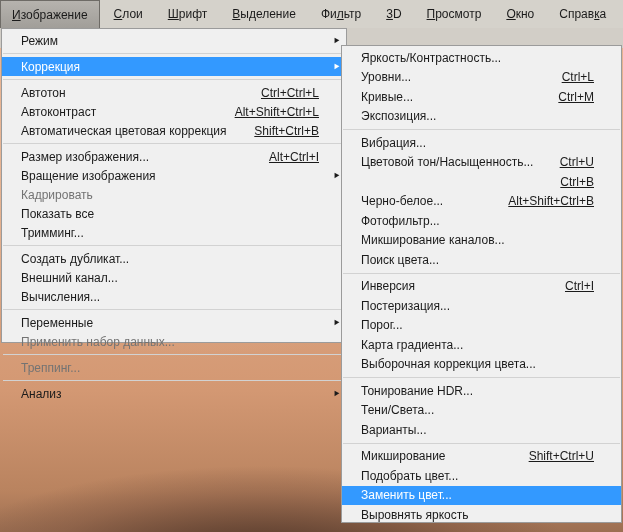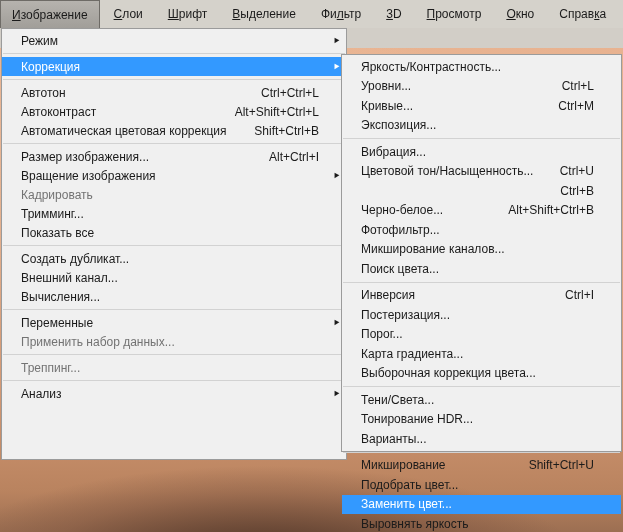--- a/index.html
+++ b/index.html
@@ -33,28 +33,28 @@
   .mb-item .u{text-decoration:underline;}
   .mb-item.pressed{
     background:linear-gradient(180deg,#b6b3ae 0%,#a19e99 100%);
     border:1px solid #6e6b66;border-bottom:none;
   }
   
   .menu{
     position:absolute;background:#f0f0f0;border:1px solid #9b9b9b;
     padding:2px 0;box-sizing:border-box;
   }
-  .left-menu{left:1px;top:28px;width:346px;height:432px;z-index:50;}
-  .submenu{left:341px;top:54px;width:281px;height:398px;z-index:60;}
+  .left-menu{left:1px;top:28px;width:346px;height:315px;z-index:50;}
+  .submenu{left:341px;top:45px;width:281px;height:478px;z-index:60;}
   .menu-row{
     display:flex;align-items:center;height:19px;
     padding:0 5px 0 19px;white-space:nowrap;cursor:default;
   }
   .submenu .menu-row{height:19.5px;}
-  .menu-row .mi-shortcut{margin-left:auto;padding-right:11px;}
+  .menu-row .mi-shortcut{margin-left:auto;padding-right:11px;text-decoration:underline;}
   .menu-row .mi-arrow{
     width:11px;flex:none;font-size:8px;line-height:1;text-align:right;
     visibility:hidden;transform:scaleY(1.15);
   }
   .menu-row.has-sub .mi-arrow{visibility:visible;}
   .menu-row.selected{background:#3399ff;color:#ffffff;justify-content:center;}
   .menu-row.disabled{color:#737373;}
   .menu-sep{height:7px;display:flex;align-items:center;padding:0 1px;}
   .menu-sep::after{content:"";display:block;width:100%;border-top:1px solid #d2d2d2;}
 </style>
@@ -153,26 +153,26 @@
       <span class="mi-label">Вращение изображения</span>
       <span class="mi-shortcut"></span>
       <span class="mi-arrow">►</span>
     </div>
     <div class="menu-row disabled">
       <span class="mi-label">Кадрировать</span>
       <span class="mi-shortcut"></span>
       <span class="mi-arrow">►</span>
     </div>
     <div class="menu-row">
+      <span class="mi-label">Показать все</span>
+      <span class="mi-shortcut"></span>
+      <span class="mi-arrow">►</span>
+    </div>
+    <div class="menu-row">
       <span class="mi-label">Тримминг...</span>
-      <span class="mi-shortcut"></span>
-      <span class="mi-arrow">►</span>
-    </div>
-    <div class="menu-row">
-      <span class="mi-label">Показать все</span>
       <span class="mi-shortcut"></span>
       <span class="mi-arrow">►</span>
     </div>
     <div class="menu-sep"></div>
     <div class="menu-row">
       <span class="mi-label">Создать дубликат...</span>
       <span class="mi-shortcut"></span>
       <span class="mi-arrow">►</span>
     </div>
     <div class="menu-row">
@@ -288,26 +288,26 @@
       <span class="mi-shortcut"></span>
       <span class="mi-arrow">►</span>
     </div>
     <div class="menu-row">
       <span class="mi-label">Выборочная коррекция цвета...</span>
       <span class="mi-shortcut"></span>
       <span class="mi-arrow">►</span>
     </div>
     <div class="menu-sep"></div>
     <div class="menu-row">
+      <span class="mi-label">Тонирование HDR...</span>
+      <span class="mi-shortcut"></span>
+      <span class="mi-arrow">►</span>
+    </div>
+    <div class="menu-row">
       <span class="mi-label">Тени/Света...</span>
-      <span class="mi-shortcut"></span>
-      <span class="mi-arrow">►</span>
-    </div>
-    <div class="menu-row">
-      <span class="mi-label">Тонирование HDR...</span>
       <span class="mi-shortcut"></span>
       <span class="mi-arrow">►</span>
     </div>
     <div class="menu-row">
       <span class="mi-label">Варианты...</span>
       <span class="mi-shortcut"></span>
       <span class="mi-arrow">►</span>
     </div>
     <div class="menu-sep"></div>
     <div class="menu-row">

